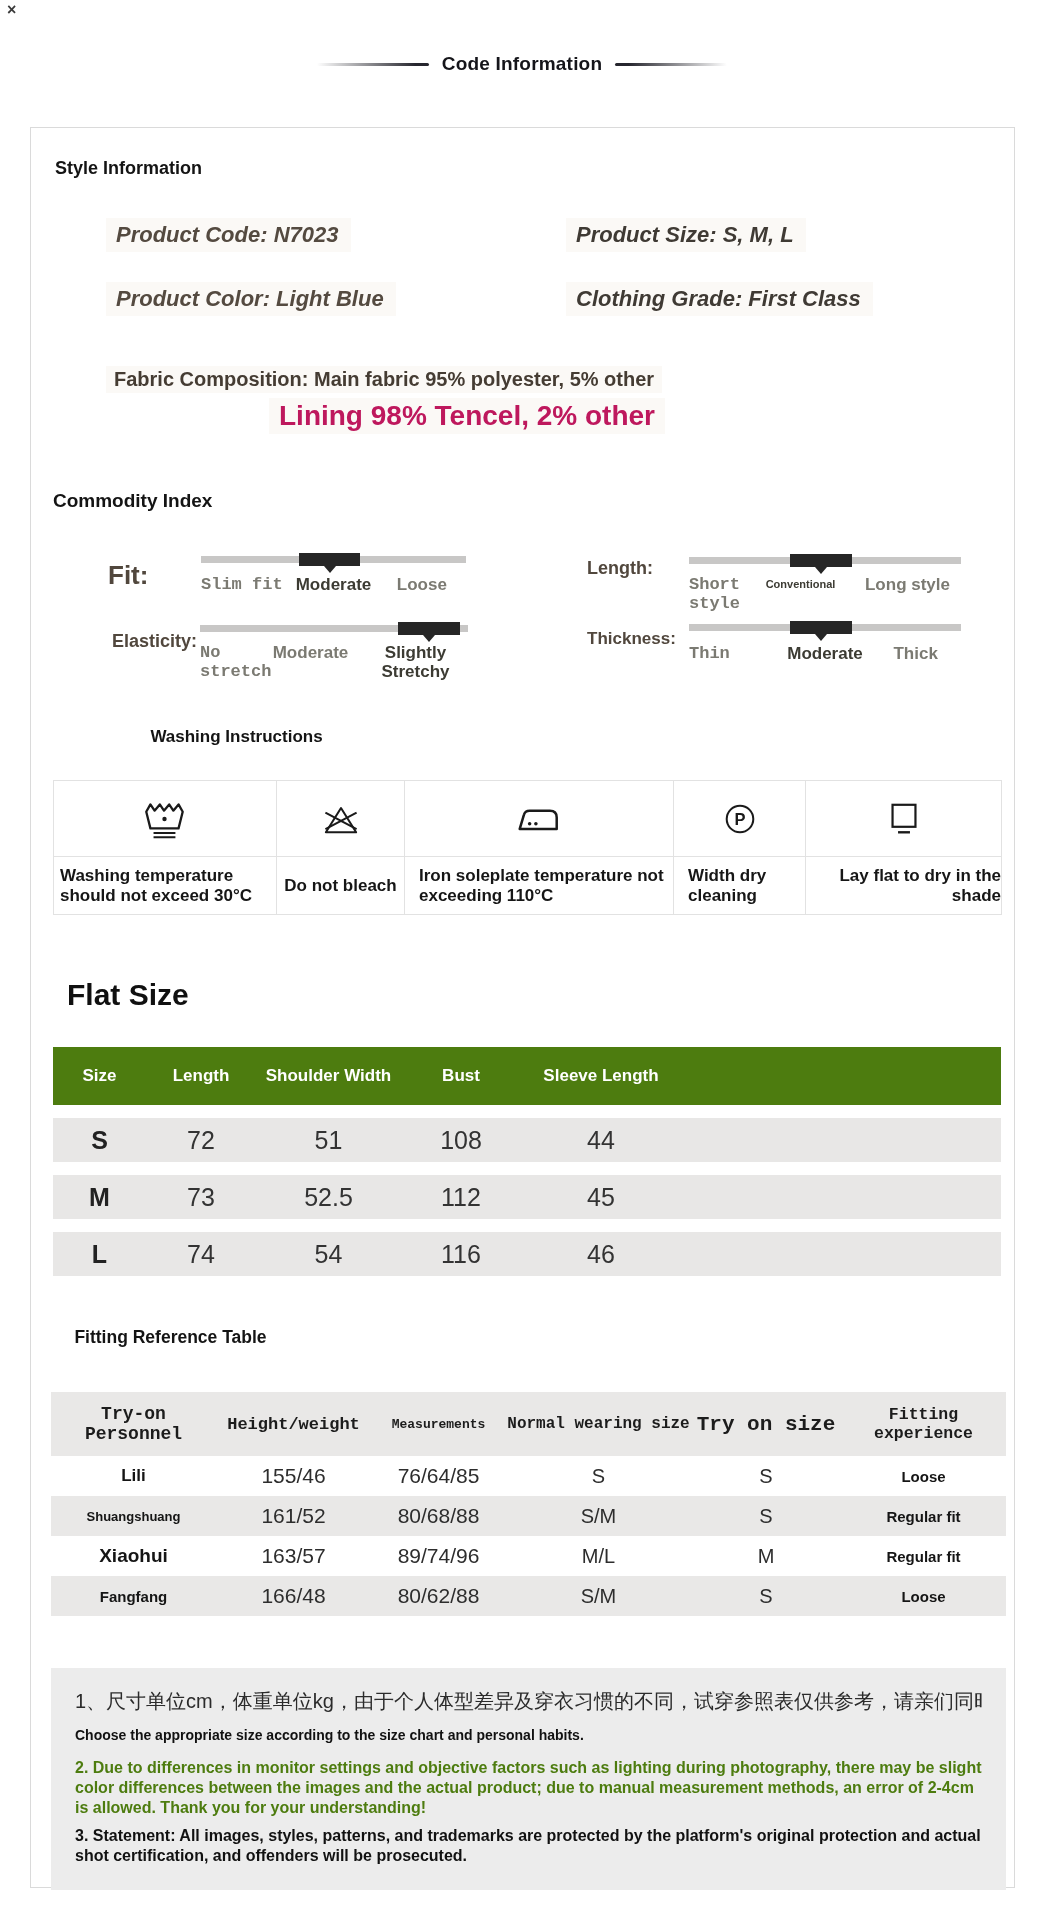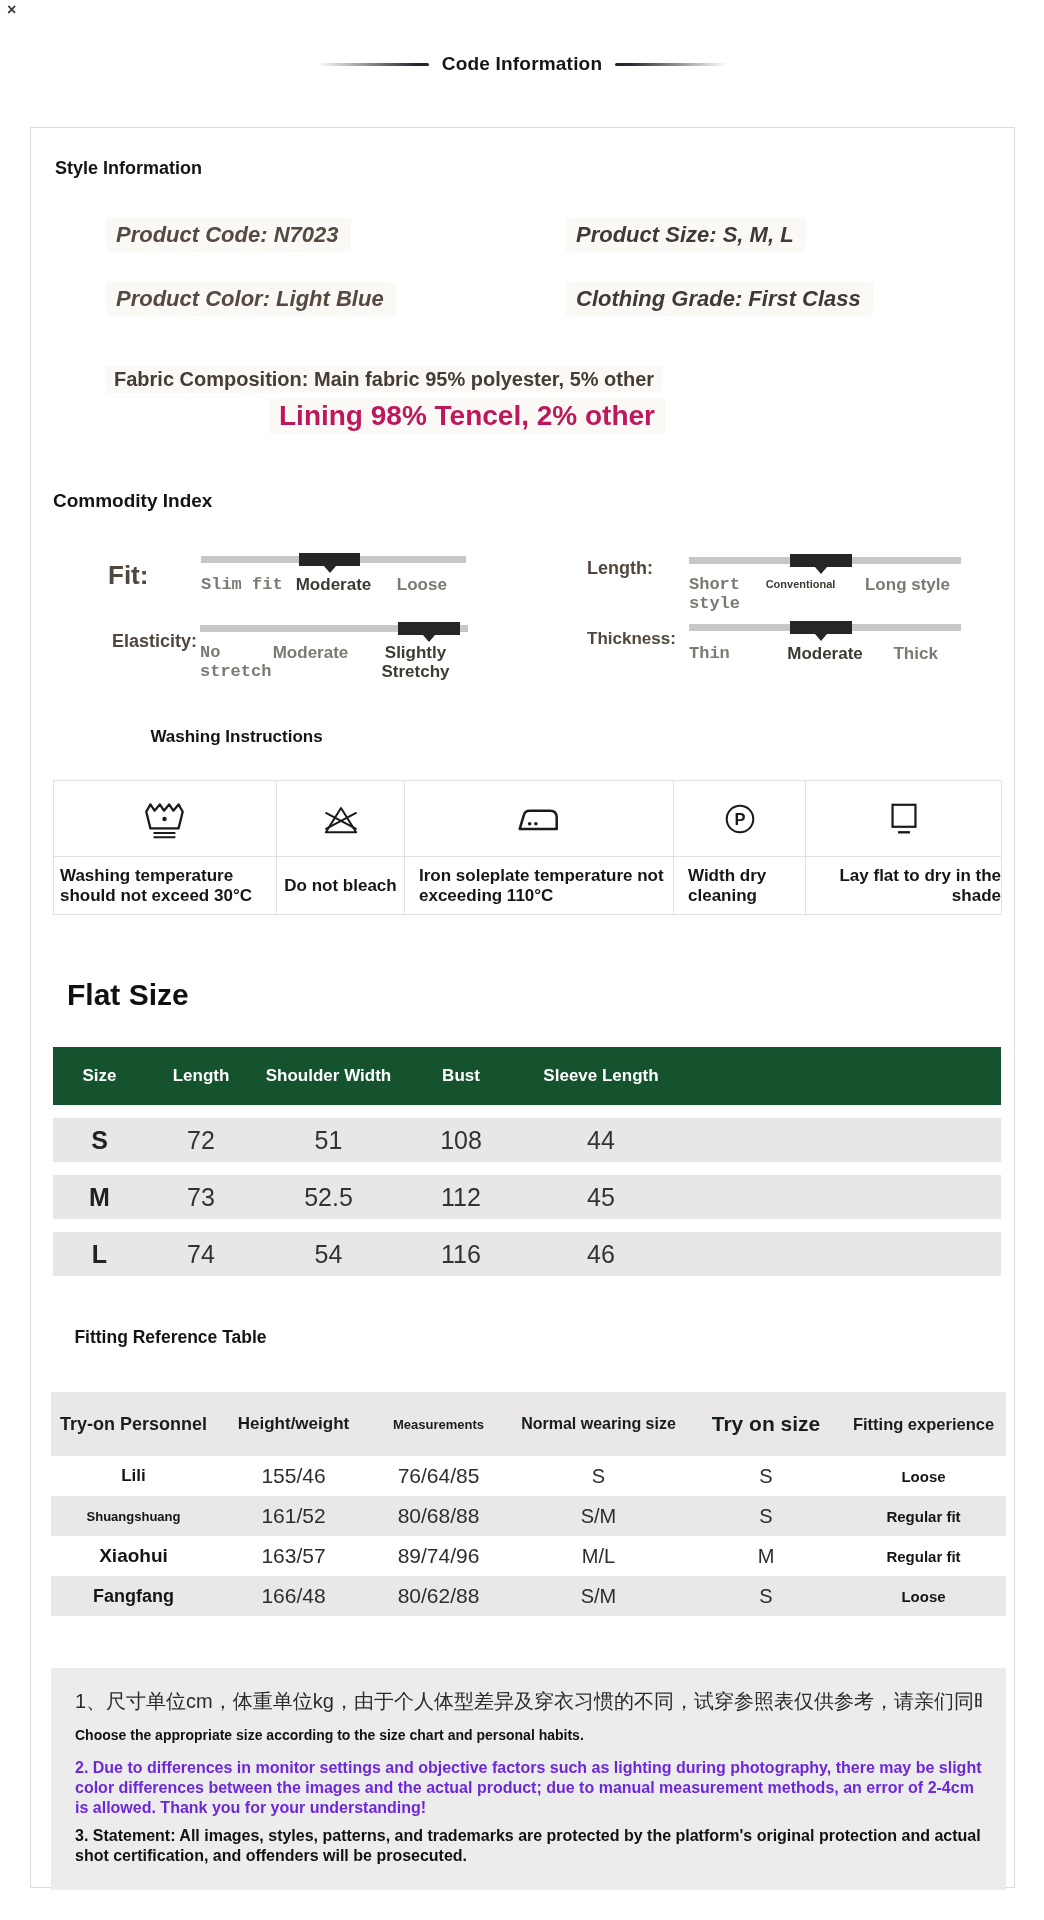--- a/index.html
+++ b/index.html
@@ -79,38 +79,38 @@
   .w3{flex:0 0 132px;}
   .w4{flex:0 0 196px;text-align:right;}
   .wcap.w1{justify-content:center;text-align:center;padding:0 4px;}
   .wcap.w2{padding-left:14px;}
   .wcap.w3{padding-left:14px;}
   .wcap.w4{padding-left:14px;}
 
   
   #flat-h{position:absolute;left:36px;top:850px;font-size:30px;font-weight:bold;color:#101010;}
   #size-table{position:absolute;left:22px;top:919px;width:948px;}
-  .sz-head{display:flex;background:#14532d;color:#fff;height:58px;align-items:center;
+  .sz-head{display:flex;background:#4d7c0f;color:#fff;height:58px;align-items:center;
            font-weight:bold;font-size:17px;line-height:1.15;}
   .sz-row{display:flex;background:#e8e7e6;height:44px;margin-top:13px;align-items:center;
           font-size:25px;color:#333;}
   .szc{box-sizing:border-box;text-align:center;}
   .szw0{flex:0 0 93px;}
   .szw1{flex:0 0 110px;}
   .szw2{flex:0 0 145px;}
   .szw3{flex:0 0 120px;}
   .szw4{flex:0 0 160px;}
   .szw5{flex:1;}
   .sz-row .szw0{font-weight:600;color:#222;}
 
   
   #fit-h{position:absolute;left:42px;top:1198px;width:195px;text-align:center;
          font-size:17.5px;font-weight:bold;line-height:1.3;color:#141414;}
   #fit-table{position:absolute;left:20px;top:1264px;width:955px;}
-  .ft-head{display:flex;background:#e9e8e7;height:64px;align-items:center;font-weight:bold;color:#1c1c1c;}
+  .ft-head{display:flex;background:#e9e8e7;height:64px;align-items:center;font-weight:bold;color:#1c1c1c;font-family:Liberation Mono, monospace;}
   .ftc{box-sizing:border-box;text-align:center;}
   .f0{flex:0 0 165px;}
   .f1{flex:0 0 155px;}
   .f2{flex:0 0 135px;}
   .f3{flex:0 0 185px;}
   .f4{flex:0 0 150px;}
   .f5{flex:0 0 165px;}
   .ft-head .f0{font-size:18px;}
   .ft-head .f1{font-size:17px;}
   .ft-head .f2{font-size:13px;}
@@ -119,28 +119,28 @@
   .ft-head .f5{font-size:16.5px;}
   .ft-row{display:flex;height:40px;align-items:center;background:#fff;}
   .ft-body .ft-row:nth-child(even){background:#e9e8e7;}
   .ft-row .f1,.ft-row .f2{font-size:21px;color:#2d2d2d;}
   .ft-row .f3,.ft-row .f4{font-size:20px;color:#2d2d2d;}
   .ft-row .f0{font-weight:bold;color:#151515;}
   .ft-row .f5{font-size:15px;font-weight:bold;color:#151515;}
   .ft-body .ft-row:nth-child(1) .f0{font-size:17px;}
   .ft-body .ft-row:nth-child(2) .f0{font-size:13px;}
   .ft-body .ft-row:nth-child(3) .f0{font-size:19px;}
-  .ft-body .ft-row:nth-child(4) .f0{font-size:18px;}
+  .ft-body .ft-row:nth-child(4) .f0{font-size:15px;}
 
   
   #notes{position:absolute;left:20px;top:1540px;width:955px;box-sizing:border-box;background:#ececec;
          padding:20px 24px 24px;}
   .n1{font-size:20px;color:#2b2b2b;white-space:nowrap;overflow:hidden;}
   .n2{font-size:14px;font-weight:bold;margin-top:12px;color:#111;}
-  .n3{font-size:16px;font-weight:bold;margin-top:15px;line-height:1.25;color:#6d28d9;}
+  .n3{font-size:16px;font-weight:bold;margin-top:15px;line-height:1.25;color:#4d7c0f;}
   .n4{font-size:16px;font-weight:bold;margin-top:8px;line-height:1.25;color:#111;}
 </style>
 </head>
 <body>
 
 <div class="page">
   <div class="close-x">×</div>
 
   <div class="hdr">
     <div class="hline hl-l"></div>

